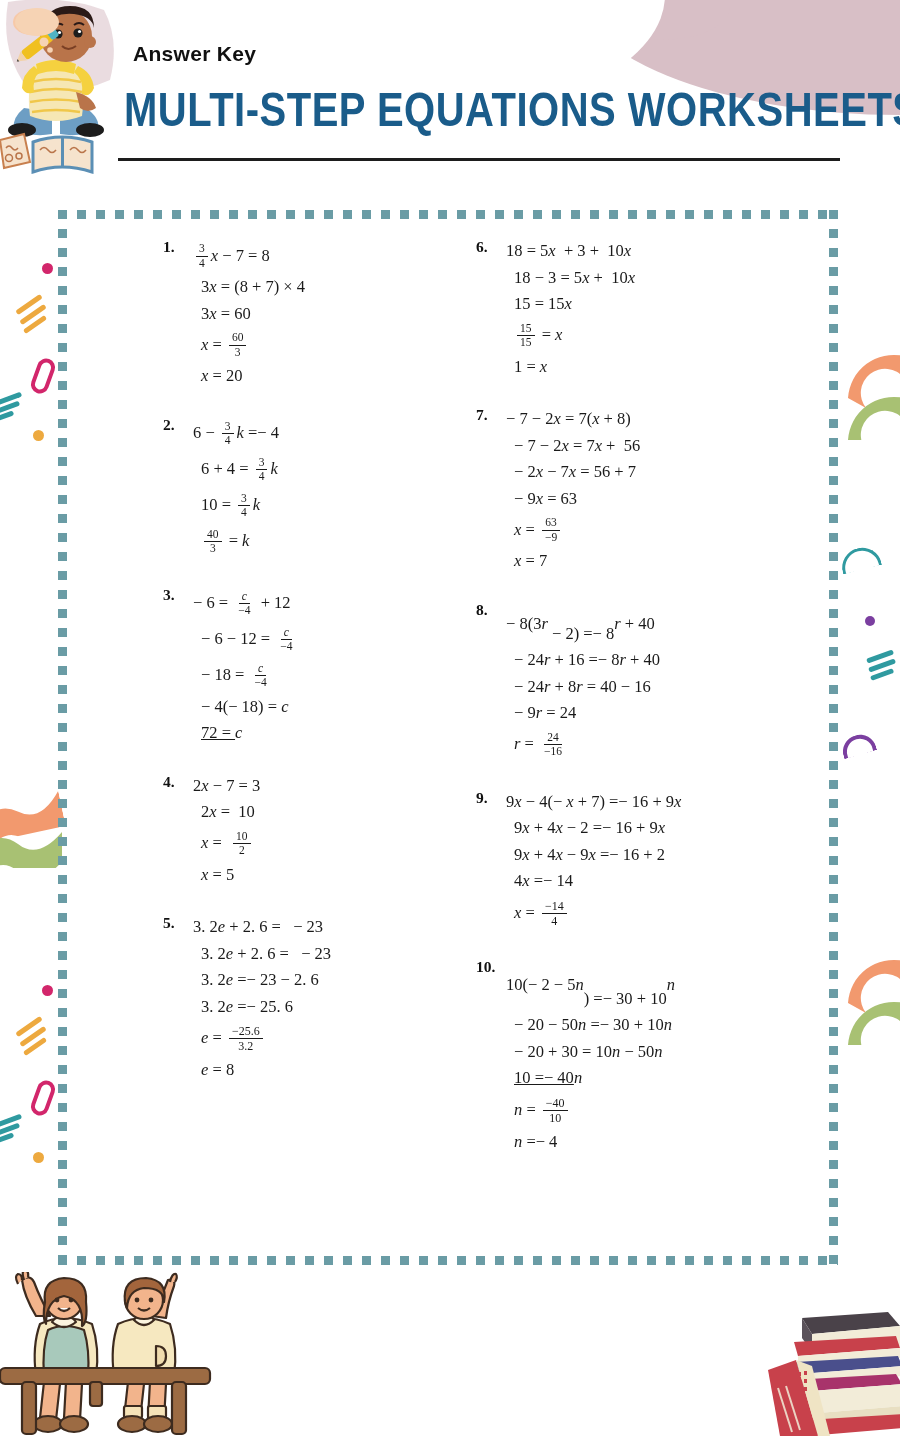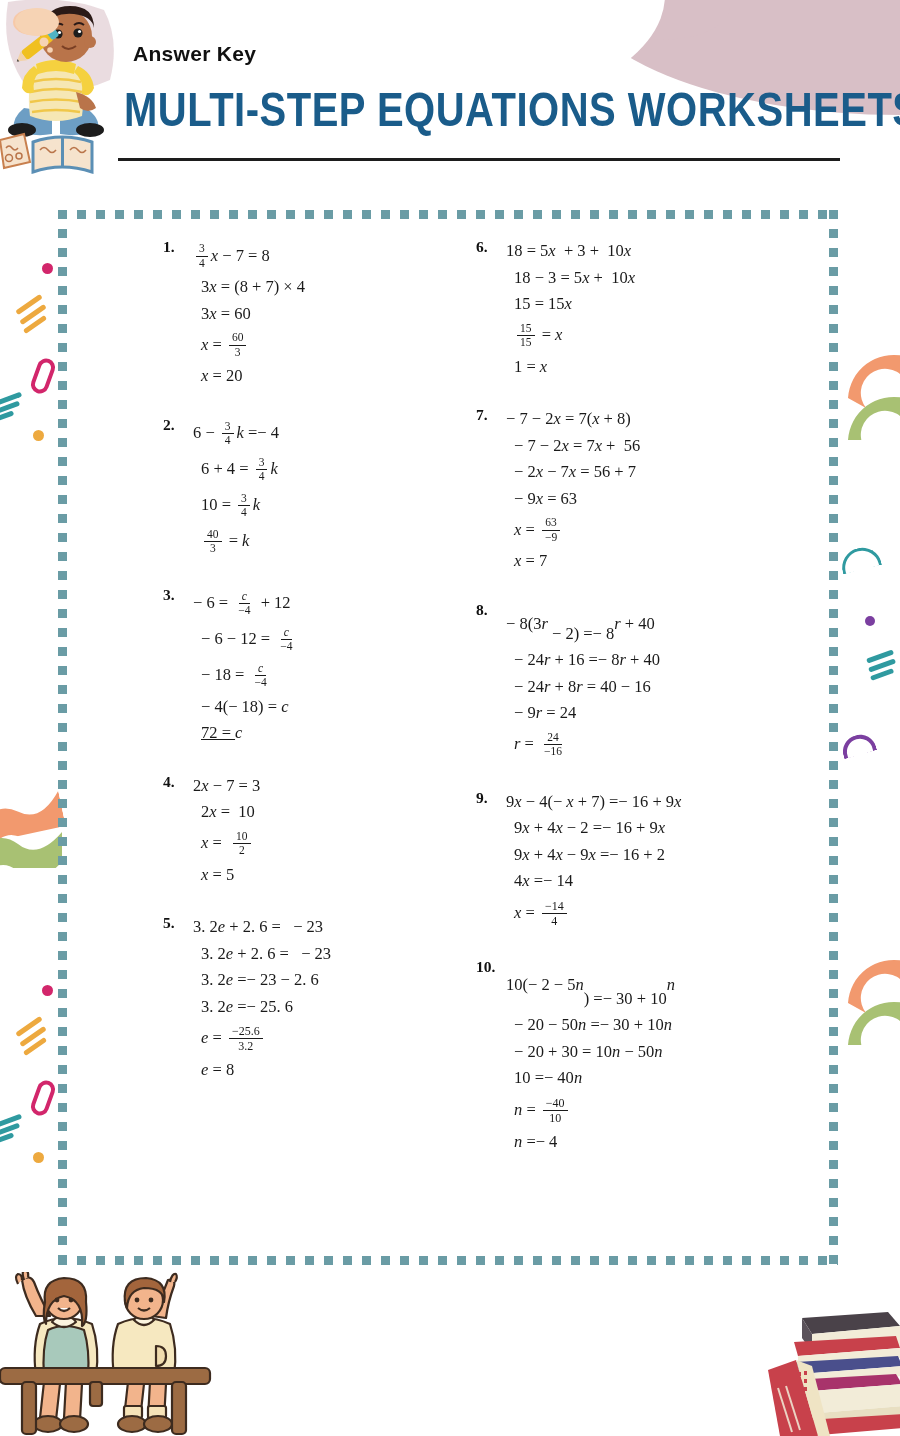--- a/index.html
+++ b/index.html
@@ -558,21 +558,21 @@
               <span style="white-space: pre;"> =− 30 + 10</span>
               <span class="ital">n</span>
             </div>
             <div class="p-line indent2">
               <span style="white-space: pre;">− 20 + 30 = 10</span>
               <span class="ital">n</span>
               <span style="white-space: pre;"> − 50</span>
               <span class="ital">n</span>
             </div>
             <div class="p-line indent2">
-              <span style="white-space: pre;">10 =− 40</span>
+              <span style="white-space: pre; text-decoration: underline;">10 =− 40</span>
               <span class="ital">n</span>
             </div>
             <div class="p-line indent2">
               <span class="ital">n</span>
               <span style="white-space: pre;"> = </span>
               <span class="frac big">
                 <span class="num">−40</span>
                 <span class="den">10</span>
               </span>
             </div>

